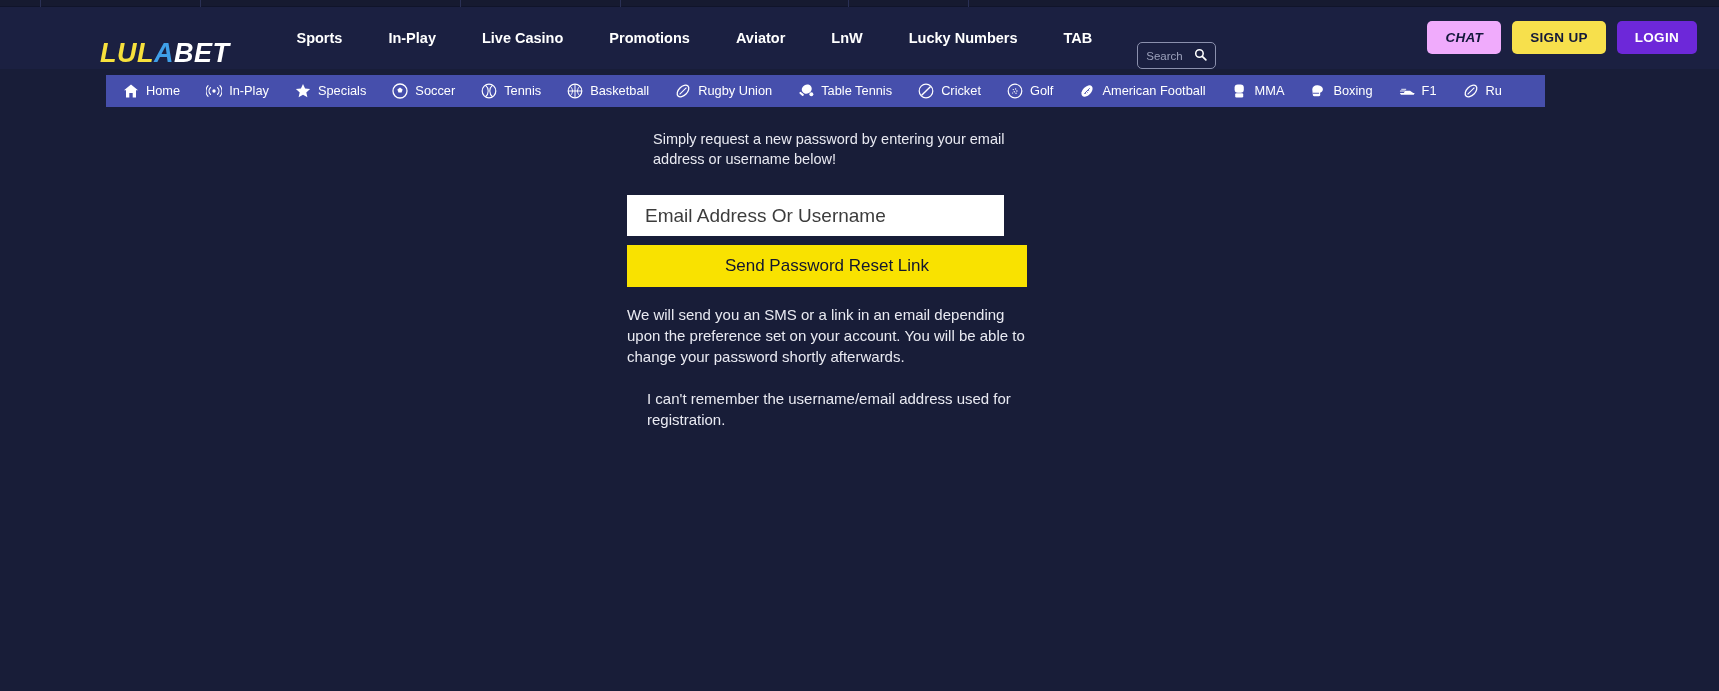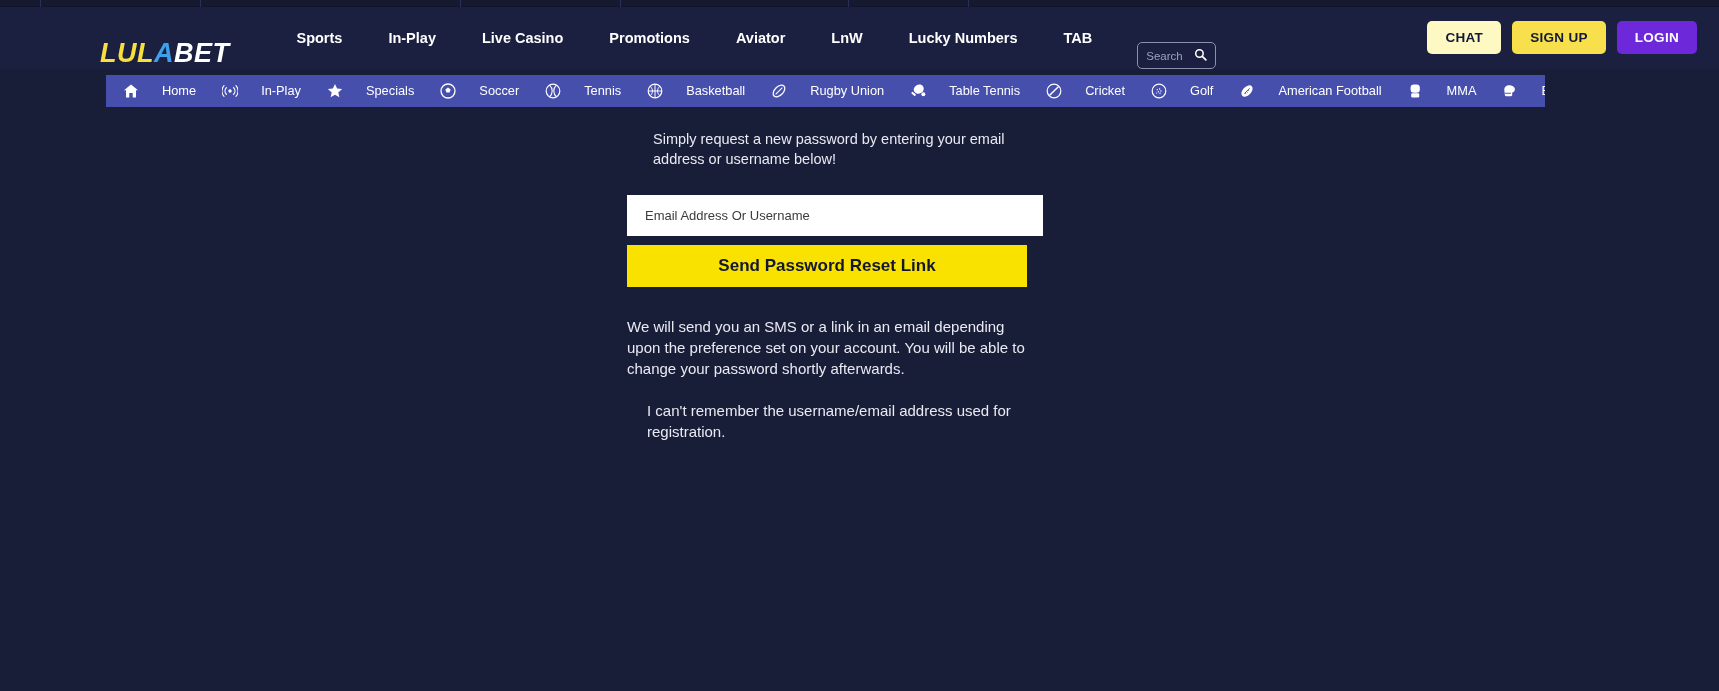--- a/index.html
+++ b/index.html
@@ -107,41 +107,41 @@
     border-radius: 5px;
     font-family: "Liberation Sans", sans-serif;
     font-size: 13.5px;
     font-weight: bold;
     letter-spacing: 0.3px;
     height: 33px;
     padding: 0 18px;
     cursor: pointer;
     white-space: nowrap;
   }
-  .btn-chat  { background: #fef9c3; color: #13183a; }
+  .btn-chat  { background: #f0abfc; color: #13183a; font-style: italic; }
   .btn-signup{ background: #f7e04c; color: #13183a; }
   .btn-login { background: #6d28d9; color: #ffffff; }
 
   
   .subnav {
     position: absolute;
     top: 75px;
     left: 106px;
     width: 1613px;
     height: 32px;
     background: #464fac;
     display: flex;
     align-items: center;
     overflow: hidden;
     padding-left: 4px;
   }
   .subnav-item {
     display: flex;
     align-items: center;
-    gap: 23px;
+    gap: 7px;
     padding: 8px 13px;
     height: 32px;
     color: #ffffff;
     font-size: 12.8px;
     text-decoration: none;
     white-space: nowrap;
     flex: 0 0 auto;
   }
   .subnav-item .ico {
     display: inline-flex;
@@ -179,49 +179,49 @@
   }
   .intro {
     color: #e9eaf2;
     font-size: 14.5px;
     line-height: 19.5px;
     width: 395px;
     margin-left: 26px;
   }
   .field {
     margin-top: 26px;
-    width: 416px;
+    width: 377px;
     height: 41px;
     background: #ffffff;
     border: none;
     outline: none;
     padding: 0 18px;
     font-family: "Liberation Sans", sans-serif;
-    font-size: 13px;
+    font-size: 19px;
     color: #4d7c0f;
     display: block;
   }
   .field::placeholder { color: #3c3c3c; opacity: 1; }
 
   .submit {
     margin-top: 9px;
     width: 400px;
     height: 42px;
     background: #f9e200;
     color: #12162f;
     border: none;
     font-family: "Liberation Sans", sans-serif;
     font-size: 17px;
-    font-weight: bold;
+    font-weight: normal;
     cursor: pointer;
     display: block;
   }
 
   .note {
-    margin-top: 29px;
+    margin-top: 17px;
     color: #e9eaf2;
     font-size: 15px;
     line-height: 21px;
     width: 400px;
   }
   .subnote {
     margin-top: 21px;
     margin-left: 20px;
     color: #e9eaf2;
     font-size: 15px;

